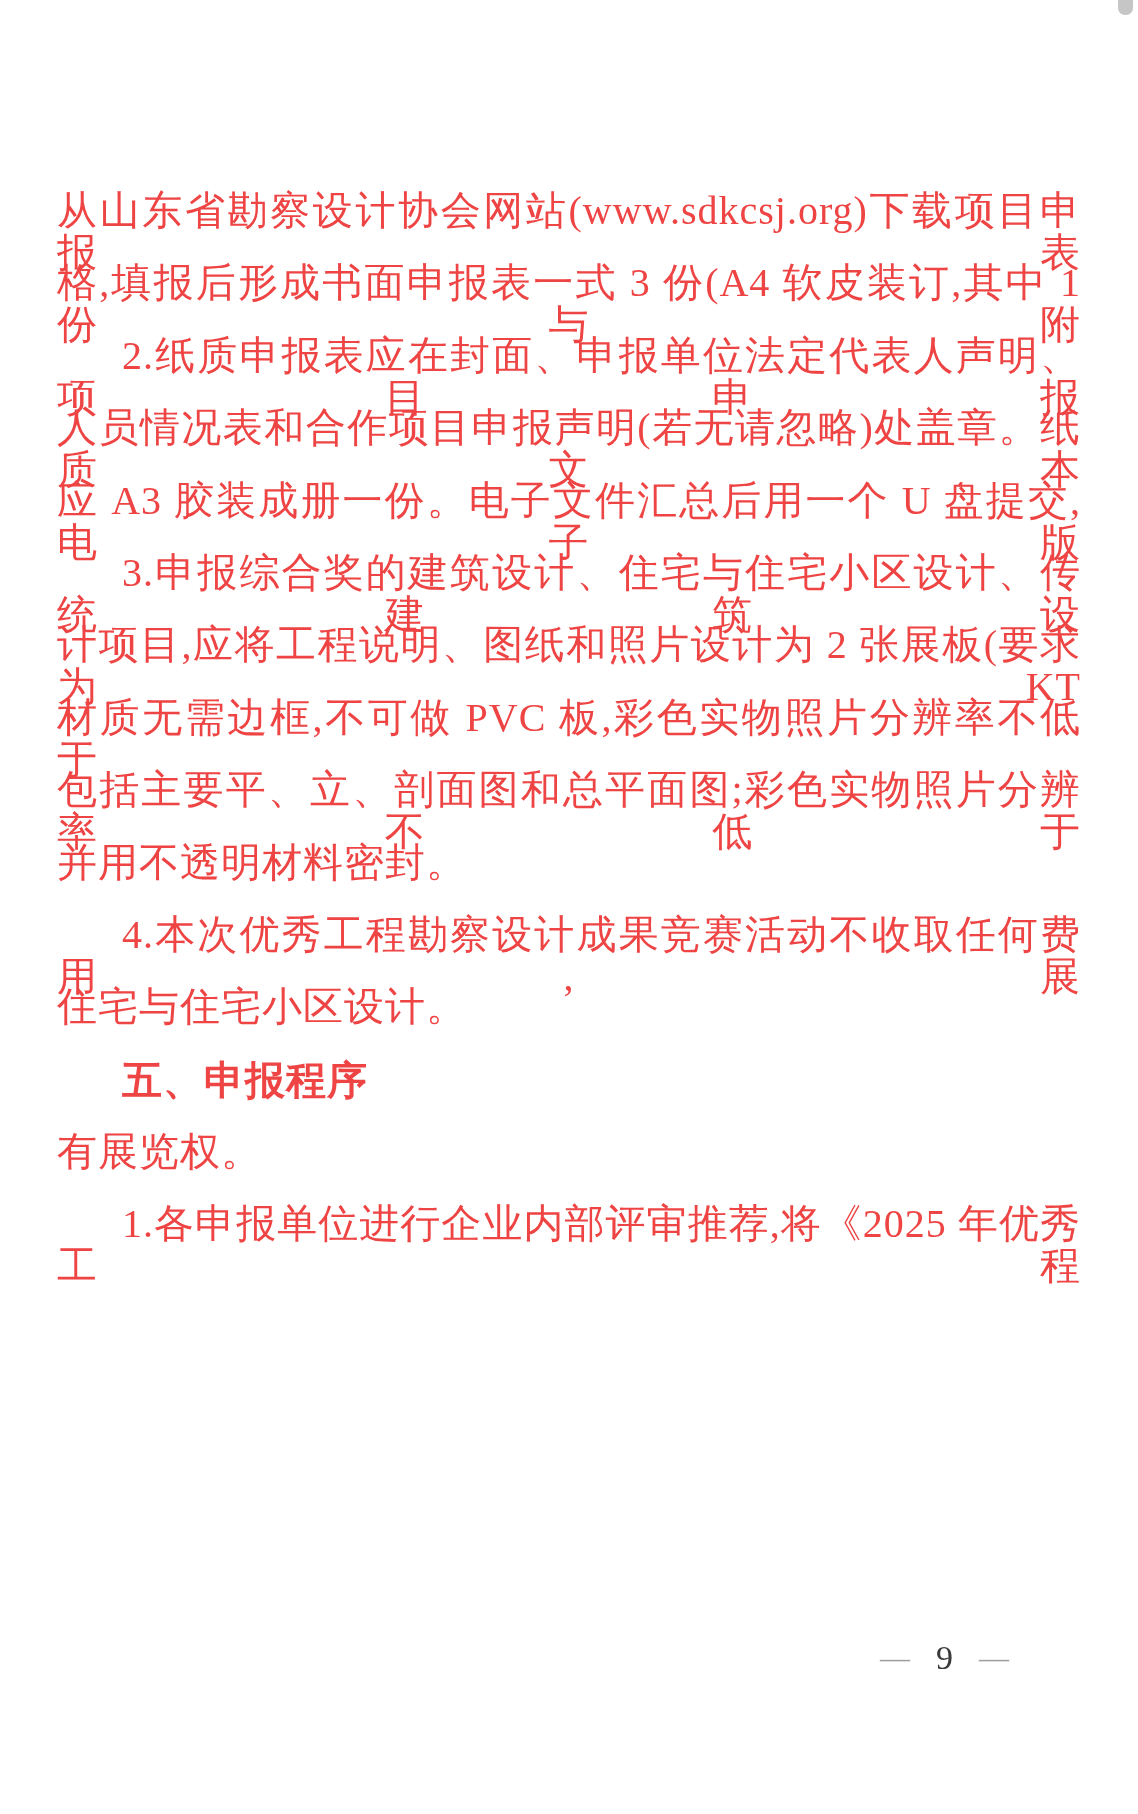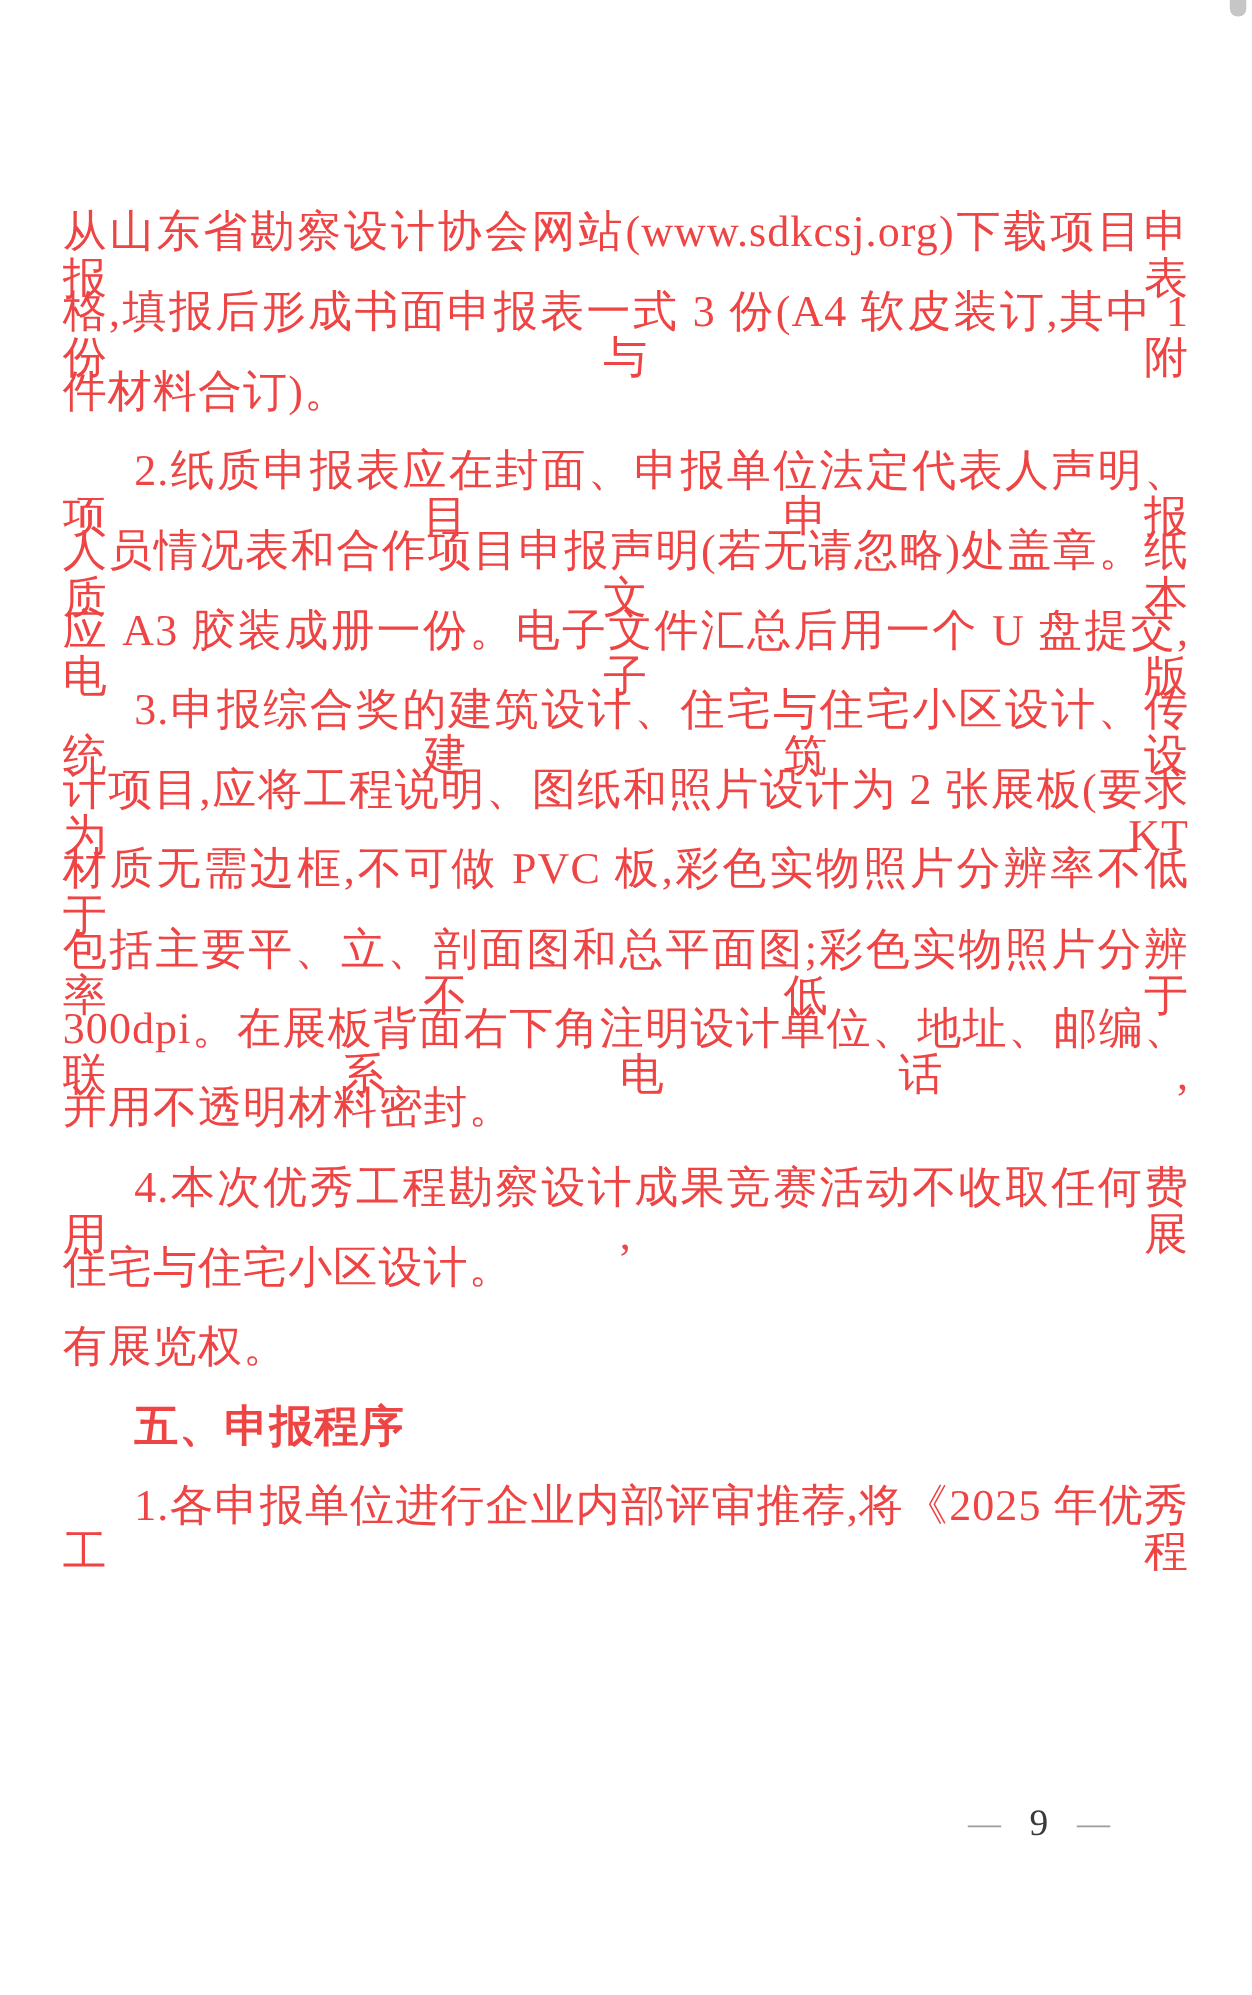--- a/index.html
+++ b/index.html
@@ -78,34 +78,32 @@
 </head>
 <body>
 
 <div class="page">
 
   <div class="scrollbar-thumb"></div>
 
   <div class="doc-body" id="doc-body">
       <div class="line justify-last">从山东省勘察设计协会网站(www.sdkcsj.org)下载项目申报表</div>
       <div class="line justify-last">格,填报后形成书面申报表一式 3 份(A4 软皮装订,其中 1 份与附</div>
-      <div class="line">件材料合订)。</div>
       <div class="line indent justify-last">2.纸质申报表应在封面、申报单位法定代表人声明、项目申报</div>
       <div class="line justify-last">人员情况表和合作项目申报声明(若无请忽略)处盖章。纸质文本</div>
       <div class="line justify-last">应 A3 胶装成册一份。电子文件汇总后用一个 U 盘提交,电子版</div>
       <div class="line indent justify-last">3.申报综合奖的建筑设计、住宅与住宅小区设计、传统建筑设</div>
       <div class="line justify-last">计项目,应将工程说明、图纸和照片设计为 2 张展板(要求为 KT</div>
       <div class="line justify-last">材质无需边框,不可做 PVC 板,彩色实物照片分辨率不低于</div>
       <div class="line justify-last">包括主要平、立、剖面图和总平面图;彩色实物照片分辨率不低于</div>
-      <div class="line justify-last">300dpi。在展板背面右下角注明设计单位、地址、邮编、联系电话,</div>
       <div class="line">并用不透明材料密封。</div>
       <div class="line indent justify-last">4.本次优秀工程勘察设计成果竞赛活动不收取任何费用,展</div>
       <div class="line">住宅与住宅小区设计。</div>
+      <div class="line heading indent">五、申报程序</div>
       <div class="line">有展览权。</div>
-      <div class="line heading indent">五、申报程序</div>
       <div class="line indent justify-last">1.各申报单位进行企业内部评审推荐,将《2025 年优秀工程</div>
     </div>
 
   <div class="footer">
     <span class="dash">—</span>
     <span class="page-num">9</span>
     <span class="dash">—</span>
   </div>
 
 </div>

